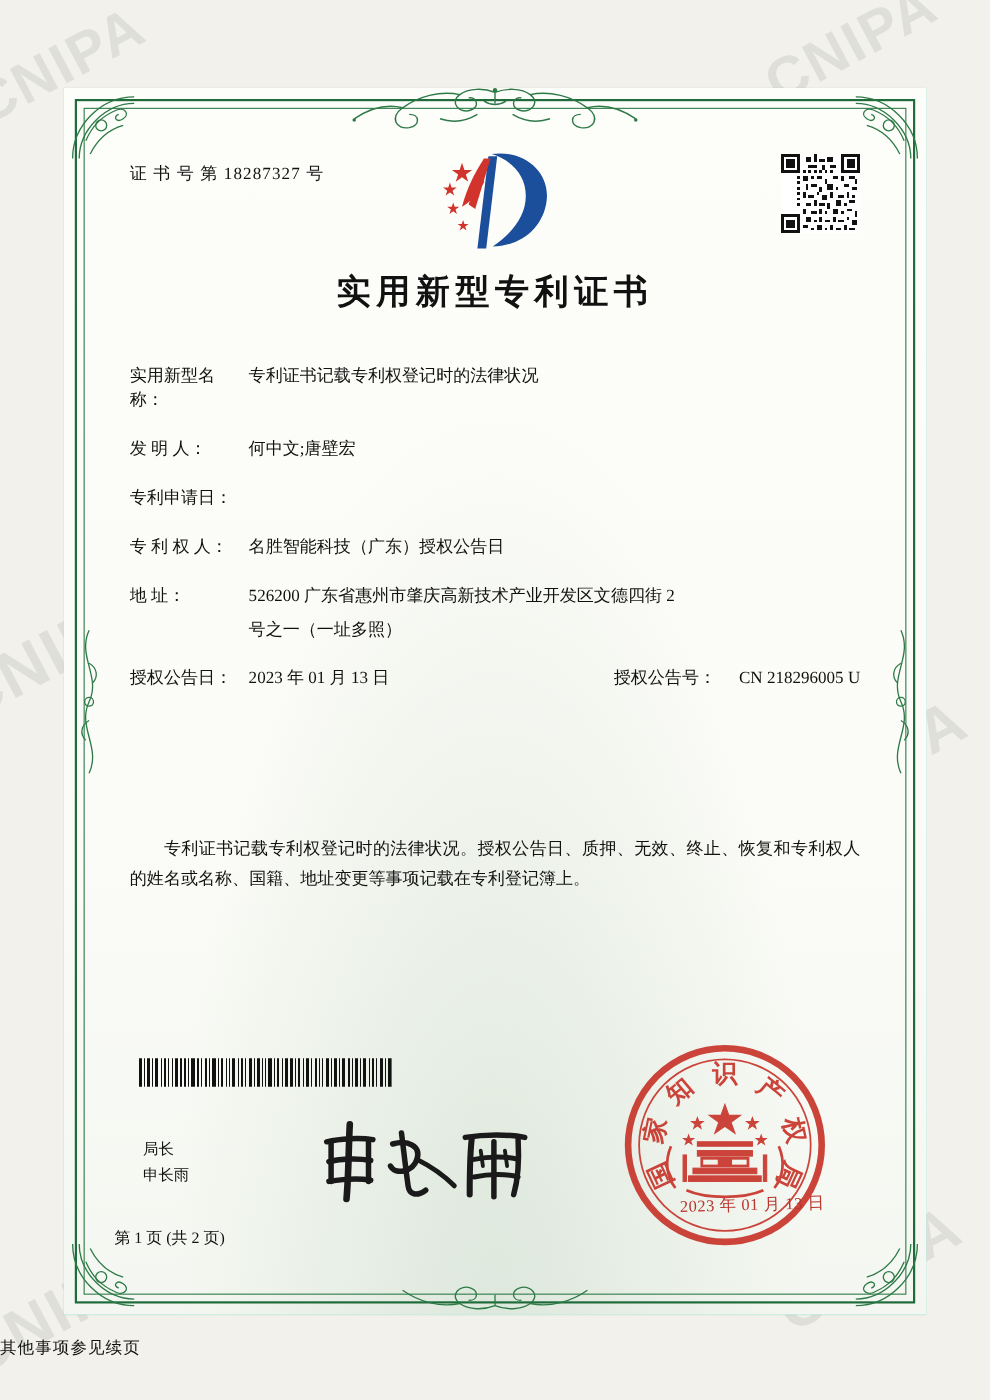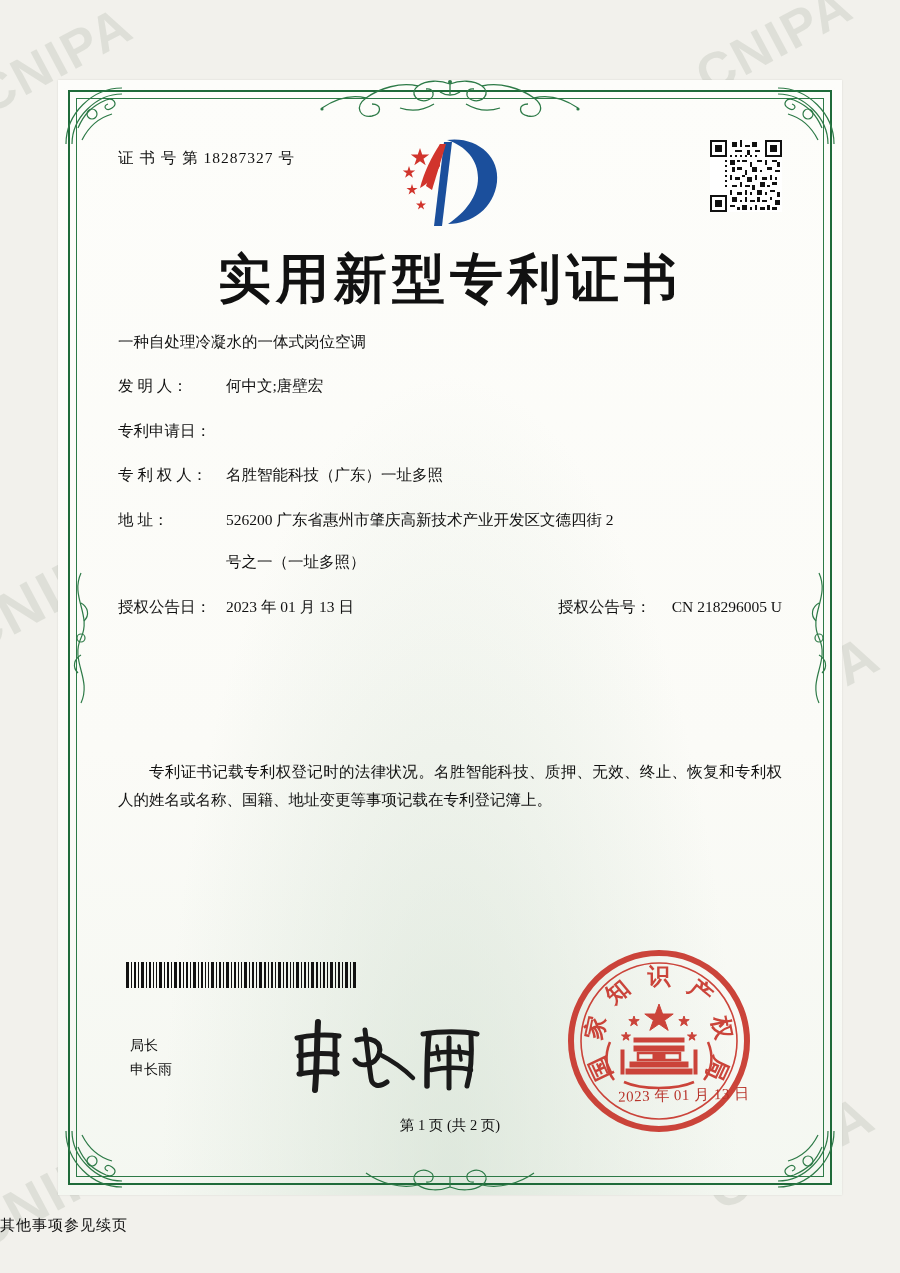--- a/index.html
+++ b/index.html
@@ -94,21 +94,21 @@
   .logo {
     position:absolute; left:50%; top:4px; transform:translateX(-50%);
     width:120px; height:104px;
   }
 
   .main-title {
     position:absolute; left:0; right:0; top:118px;
     text-align:center;
     font-family:Liberation Mono, monospace;
     font-weight:bold;
-    font-size:53px;
+    font-size:31px;
     letter-spacing:5px;
     color:#111;
   }
 
   .fields {
     position:absolute; left:14px; right:14px; top:205px;
     font-size:15.5px; color:#111;
   }
   .field-row {
     display:flex;
@@ -118,21 +118,21 @@
   }
   .field-label {
     width:108px;
     flex:0 0 108px;
     letter-spacing:0px;
   }
   .field-value { flex:1 1 auto; }
   .field-row.two-col .pair2 { margin-left:42px; }
   .field-row.two-col .lbl2 { margin-right:17px; }
   .addr-second {
-    margin-top:20px;
+    margin-top:8px;
   }
 
   .paras {
     position:absolute; left:14px; right:14px; top:632px;
     font-size:15.5px; color:#111;
     line-height:1.78;
     text-align:justify;
   }
   .paras p { margin:0 0 2px 0; text-indent:2em; }
 
@@ -160,21 +160,20 @@
   }
   .seal-date {
     position:absolute; right:46px; top:960px;
     font-size:15px; color:#b8352c;
     letter-spacing:0.5px;
     transform:rotate(-1.5deg);
   }
 
   .page-num {
     position:absolute; left:0; right:0; bottom:14px;
-    text-align:center;
     font-size:14.5px; color:#111;
   }
 
   .footer-note {
     position:absolute; left:0; right:0; top:1216px;
     text-align:left;
     font-size:15px;
     color:#111;
     letter-spacing:1px;
   }
@@ -399,36 +398,37 @@
         <polygon points="22,54 23.3,58 27.5,58 24.1,60.5 25.4,64.5 22,62 18.6,64.5 19.9,60.5 16.5,58 20.7,58"></polygon>
         <polygon points="31,70 32.2,73.6 36,73.6 32.9,75.9 34.1,79.5 31,77.2 27.9,79.5 29.1,75.9 26,73.6 29.8,73.6"></polygon>
       </g>
     </svg>
 
     <div class="main-title">实用新型专利证书</div>
 
     <div class="fields">
 
       <div class="field-row">
-        <div class="field-value">一种自处理冷凝水的一体式岗位空调</div>
+        <div class="field-label">实用新型名称：</div>
+        <div class="field-value">专利证书记载专利权登记时的法律状况</div>
       </div>
 
       <div class="field-row">
         <div class="field-label">发    明    人：</div>
         <div class="field-value">何中文;唐壁宏</div>
       </div>
 
 
       <div class="field-row">
         <div class="field-label">专利申请日：</div>
       </div>
 
       <div class="field-row">
         <div class="field-label">专  利  权  人：</div>
-        <div class="field-value">名胜智能科技（广东）一址多照</div>
+        <div class="field-value">名胜智能科技（广东）授权公告日</div>
       </div>
 
       <div class="field-row">
         <div class="field-label">地        址：</div>
         <div class="field-value">
           <div>526200 广东省惠州市肇庆高新技术产业开发区文德四街 2</div>
           <div class="addr-second">号之一（一址多照）</div>
         </div>
       </div>
 
@@ -436,21 +436,21 @@
         <div class="field-label">授权公告日：</div>
         <div class="field-value">2023 年 01 月 13 日</div>
         <div class="pair2">
           <span class="lbl2">授权公告号：</span>
           <span>CN 218296005 U</span>
         </div>
       </div>
     </div>
 
     <div class="paras">
-      <p>专利证书记载专利权登记时的法律状况。名胜智能科技、质押、无效、终止、恢复和专利权人的姓名或名称、国籍、地址变更等事项记载在专利登记簿上。</p>
+      <p>专利证书记载专利权登记时的法律状况。授权公告日、质押、无效、终止、恢复和专利权人的姓名或名称、国籍、地址变更等事项记载在专利登记簿上。</p>
     </div>
 
     <svg class="barcode" viewBox="0 0 230 26" shape-rendering="crispEdges">
       <g fill="#111">
         <rect x="0" y="0" width="3" height="26"></rect>
           <rect x="5" y="0" width="1" height="26"></rect>
         <rect x="8" y="0" width="2" height="26"></rect>
           <rect x="12" y="0" width="1" height="26"></rect>
         <rect x="15" y="0" width="3" height="26"></rect>
           <rect x="20" y="0" width="1" height="26"></rect>

